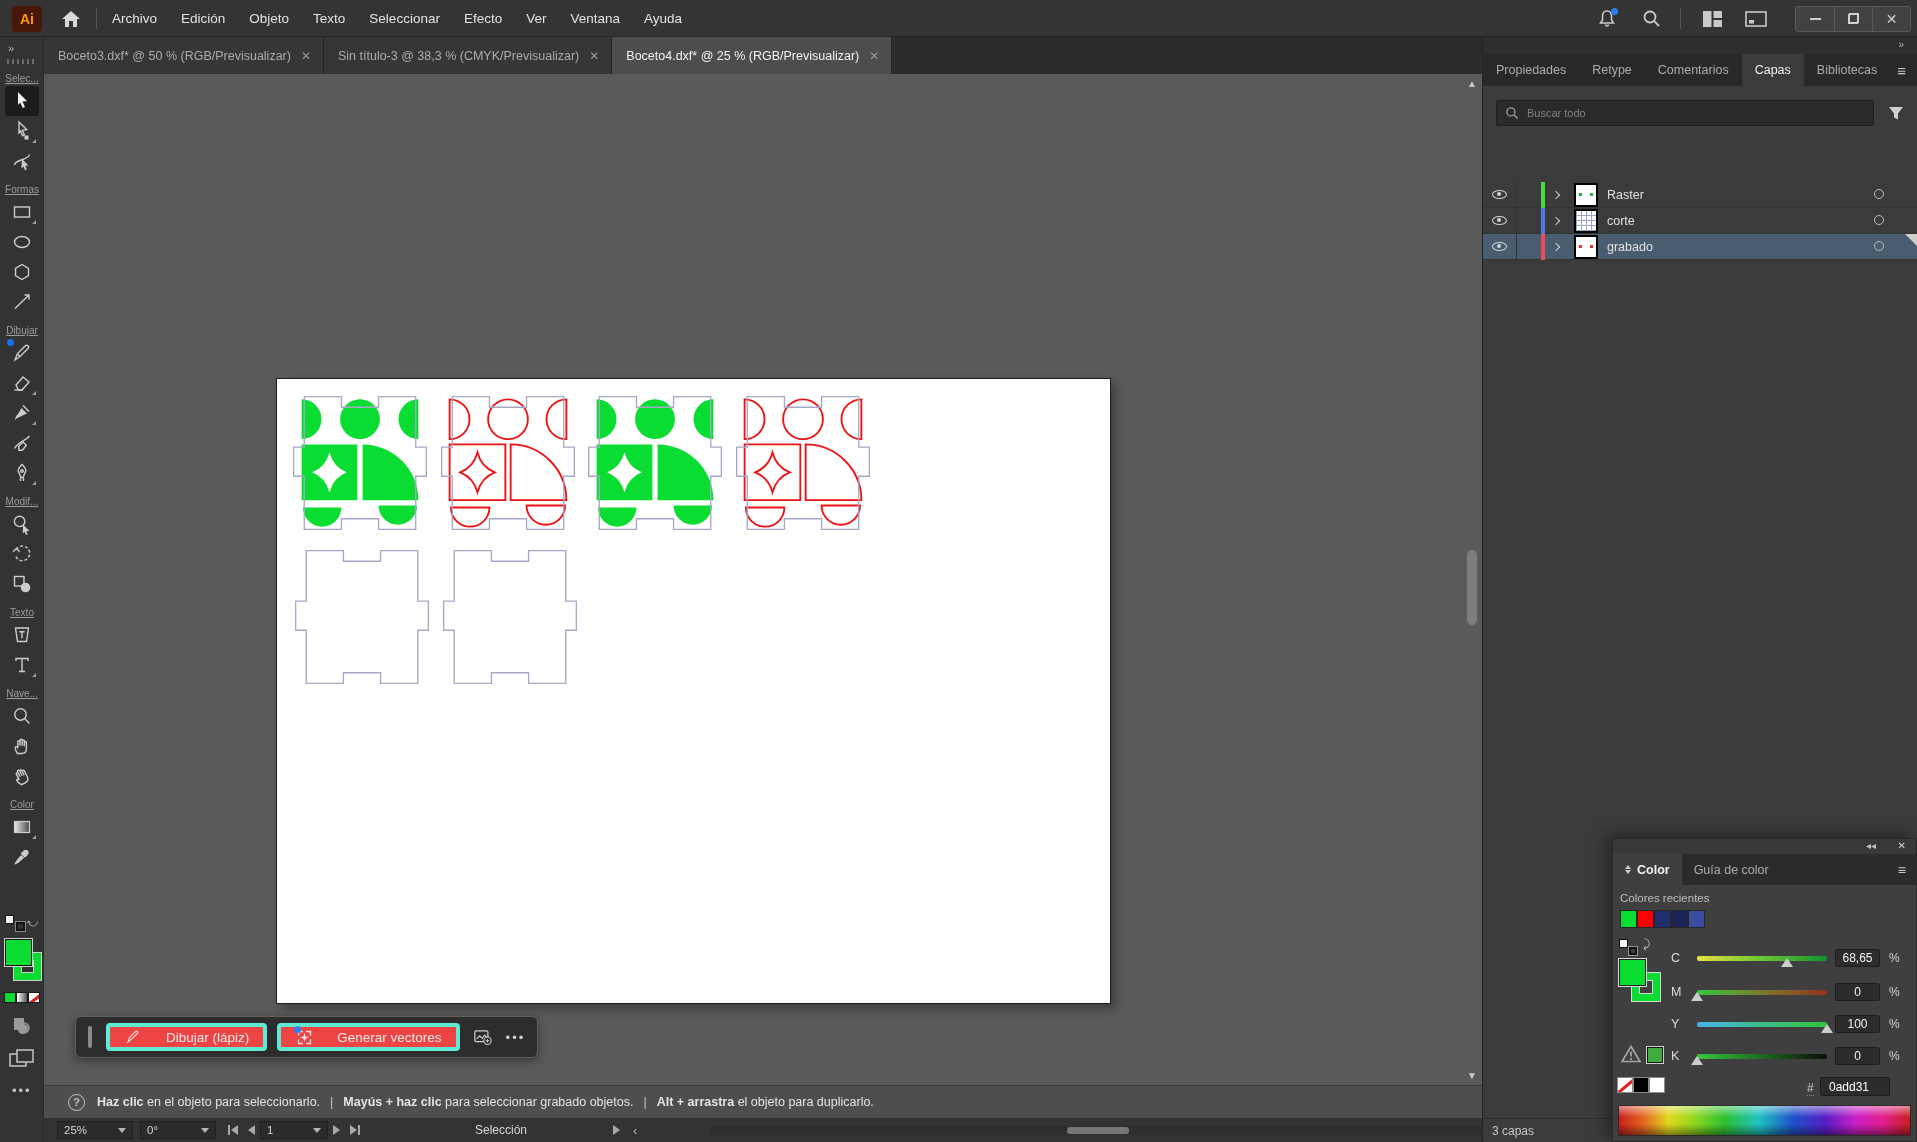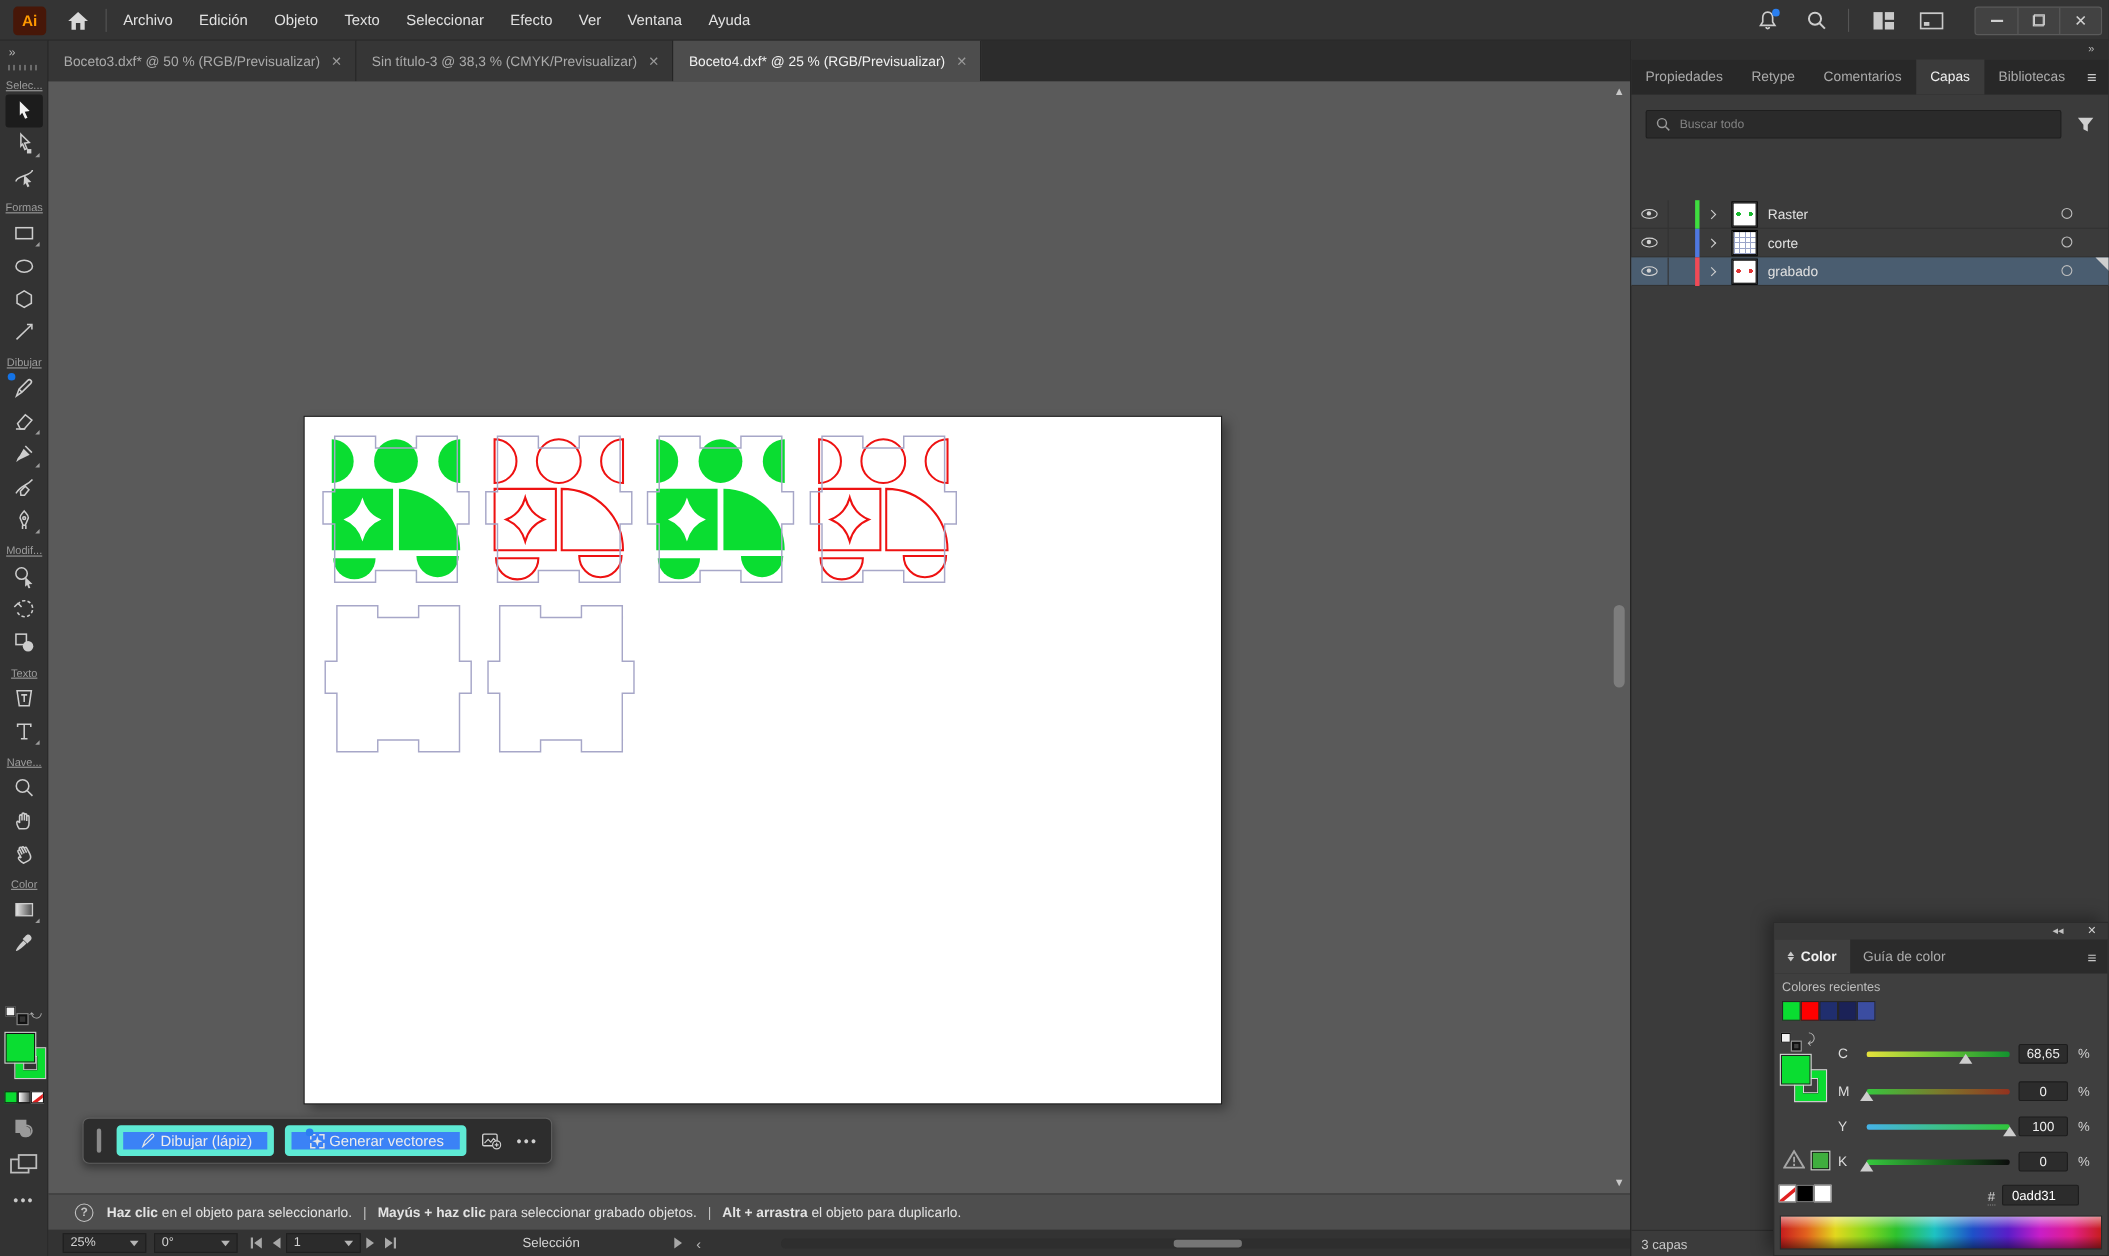--- a/index.html
+++ b/index.html
@@ -68,22 +68,22 @@
               box-shadow:0 0 0 1px #1d1d1d, 5px 5px 10px rgba(0,0,0,.35); }
   .tile { position:absolute; width:138px; height:138px; }
   #vscroll-track { position:absolute; right:4px; top:20px; width:12px; height:975px; }
   #vscroll-thumb { position:absolute; right:5px; top:476px; width:10px; height:75px; background:#7d7d7d; border-radius:5px; }
   .scroll-chev { position:absolute; right:5px; color:#c9c9c9; font-size:10px; }
 
   
   #taskbar { position:absolute; left:31px; top:942px; height:42px; background:#2d2d2d; border:1px solid #5f5f5f;
              border-radius:6px; display:flex; align-items:center; padding:0 12px; gap:10px; box-shadow:0 3px 8px rgba(0,0,0,.4); }
   #tb-handle { width:4px; height:22px; background:#8a8a8a; border-radius:2px; margin-right:4px; }
-  .task-btn { height:28px; border:6px solid #5eead4; border-radius:4px; display:flex; align-items:center; gap:2px;
-              padding:0 14px; color:#ececec; font-size:13.5px; background:#3b82f6; position:relative; }
+  .task-btn { height:28px; border:4px solid #5eead4; border-radius:4px; display:flex; align-items:center; gap:24px;
+              padding:0 14px; color:#ececec; font-size:13.5px; background:#ef4444; position:relative; }
   .task-ic { position:relative; width:18px; height:18px; display:flex; align-items:center; justify-content:center; }
   .task-ic .bdot { position:absolute; left:-1px; top:-2px; width:7px; height:7px; border-radius:50%; background:#2a7ff0; }
   #task-extra { display:flex; align-items:center; gap:14px; margin-left:4px; color:#cfcfcf; }
 
   
   #statusbar { position:absolute; left:44px; top:1085px; width:1438px; height:33px; background:#4e4e4e;
                border-top:1px solid #3a3a3a; display:flex; align-items:center; color:#e3e3e3; font-size:12.5px; }
   #help-ic { width:17px; height:17px; border-radius:50%; border:1.5px solid #c2c2c2; color:#c2c2c2; font-size:11px;
              display:flex; align-items:center; justify-content:center; margin:0 12px 0 24px; font-weight:bold; }
   #status-text b { font-weight:bold; }

